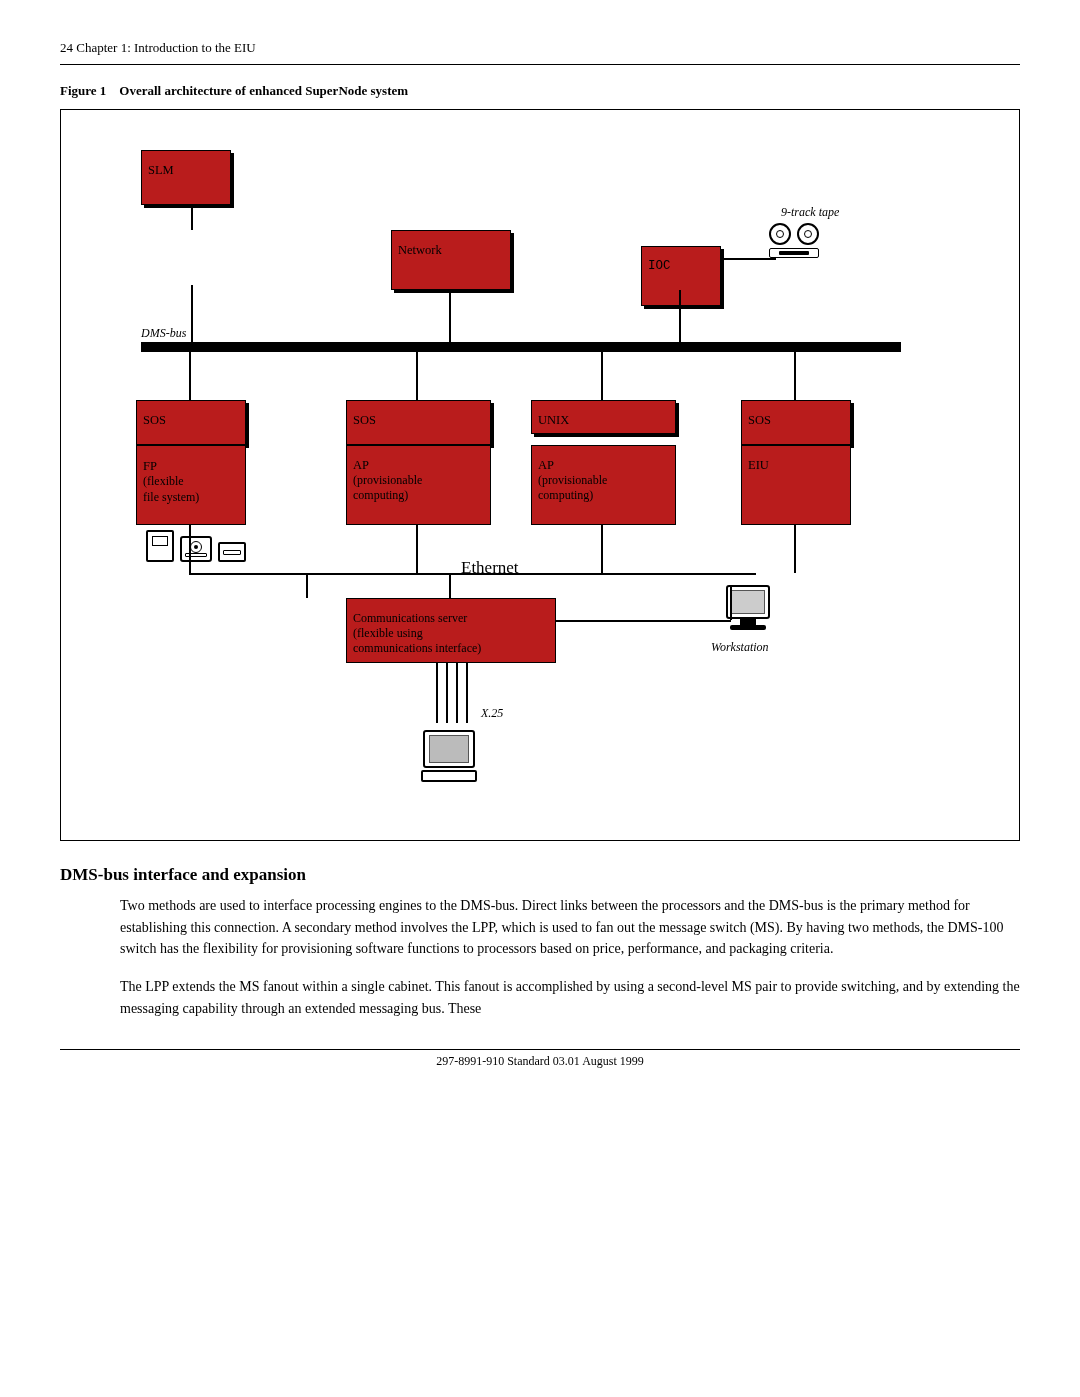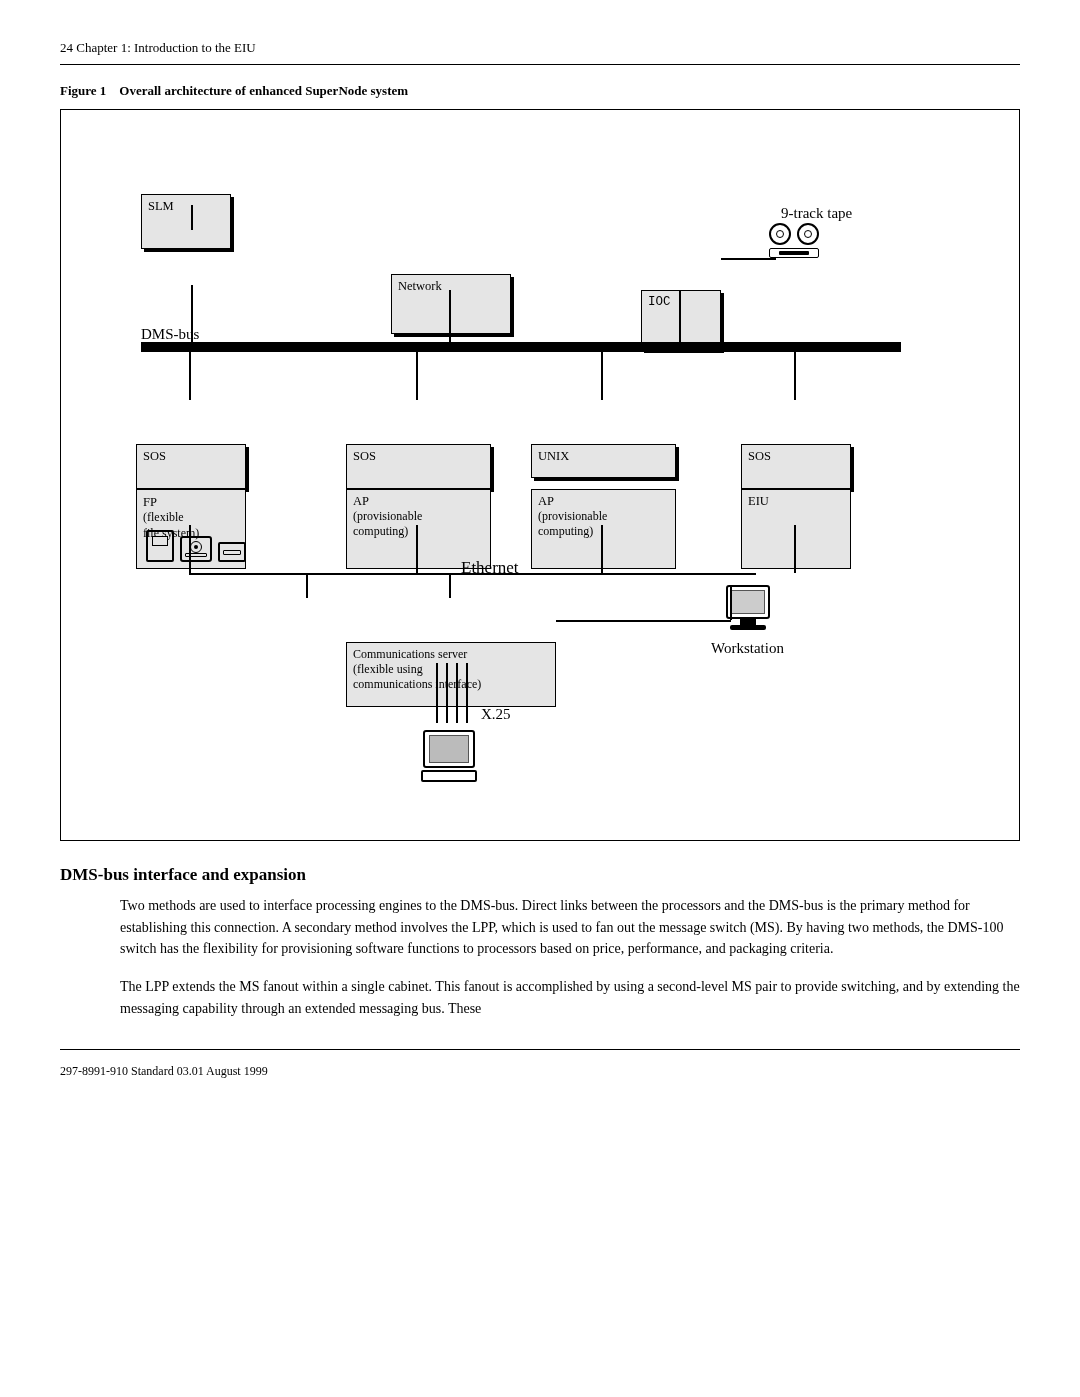--- a/index.html
+++ b/index.html
@@ -44,24 +44,23 @@
     .diag {
       position: relative;
       width: 100%;
       height: 680px;
     }
 
     
     .comp {
       position: absolute;
       border: 1.5px solid #000;
-      background: #e5e5e5;
+      background: #b91c1c;
       font-size: 12.5px;
-      padding: 4px 6px;
-      margin-top: 44px;
+      padding: 12px 6px;
     }
 
     .comp.double-border {
       box-shadow: 3px 3px 0 0 #000;
     }
 
     
     .bus {
       position: absolute;
       background: #000;
@@ -228,22 +227,23 @@
     .term-keyboard {
       width: 56px;
       height: 12px;
       border: 2px solid #000;
       border-radius: 2px;
       margin-top: 2px;
     }
 
     .label-text {
       position: absolute;
-      font-size: 15px;
+      font-size: 12px;
       background: transparent;
+      font-style: italic;
     }
 
     
     .ethernet-label {
       position: absolute;
       font-size: 17px;
     }
 
     
     .section-heading {
@@ -255,23 +255,24 @@
     .body-text {
       font-size: 14px;
       line-height: 1.55;
       margin-bottom: 16px;
       margin-left: 60px;
       margin-right: 0;
     }
 
     .footer-line {
       border-top: 1px solid #000;
-      padding-top: 14px;
+      padding-top: 4px;
       margin-top: 30px;
       font-size: 12px;
+      text-align: center;
     }
 
     
     .comp .comp-label {
       line-height: 1.3;
     }
   </style>
 </head>
 <body>
 

